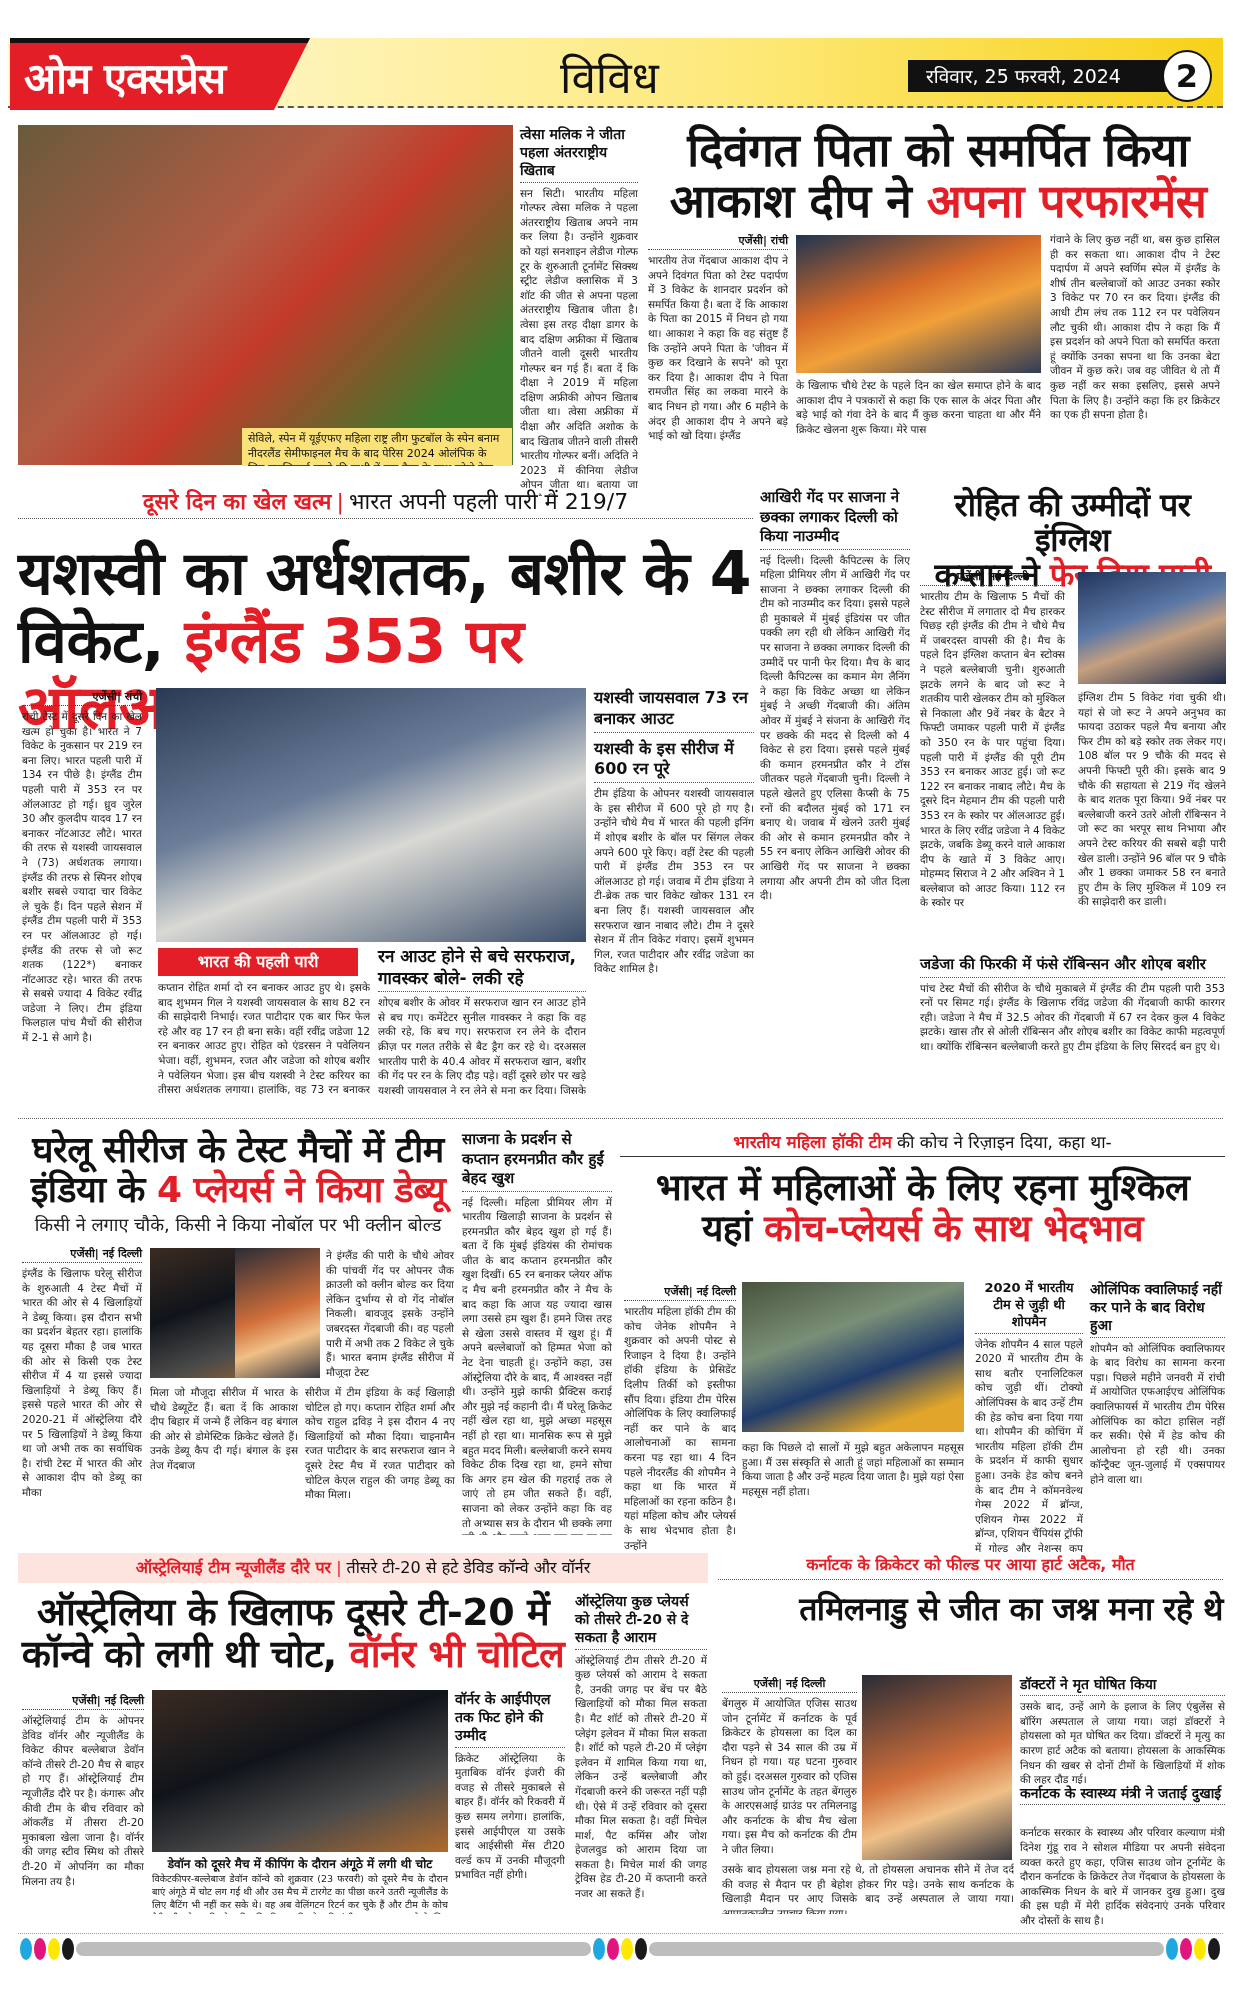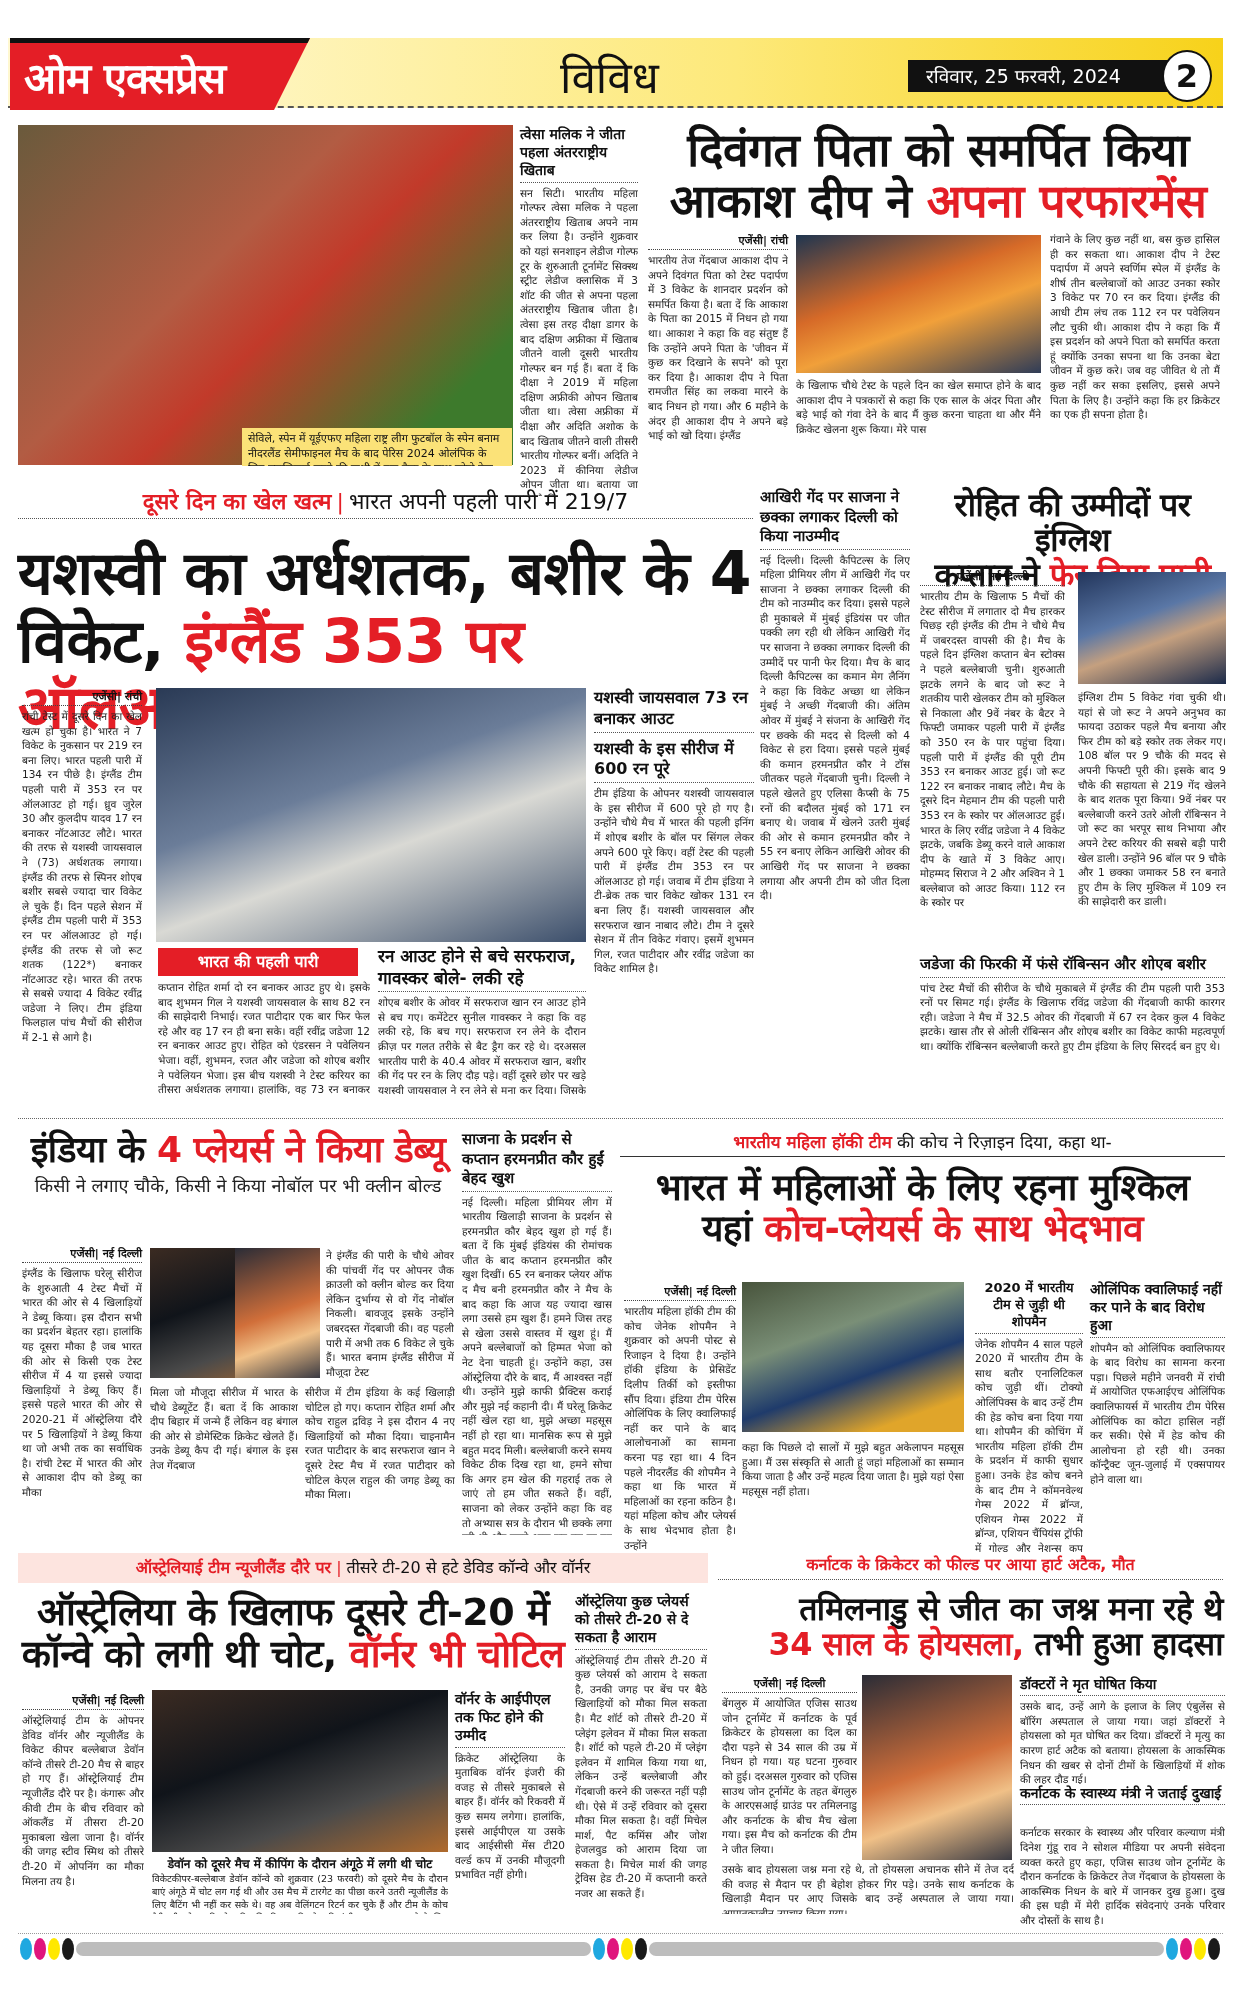--- a/index.html
+++ b/index.html
@@ -111,34 +111,35 @@
 </div>
 <div class="abs photo rohit" style="left:1078px;top:572px;width:148px;height:112px"></div>
 <div class="abs body" style="left:1078px;top:690px;width:148px;height:255px;overflow:hidden">इंग्लिश टीम 5 विकेट गंवा चुकी थी। यहां से जो रूट ने अपने अनुभव का फायदा उठाकर पहले मैच बनाया और फिर टीम को बड़े स्कोर तक लेकर गए। 108 बॉल पर 9 चौके की मदद से अपनी फिफ्टी पूरी की। इसके बाद 9 चौके की सहायता से 219 गेंद खेलने के बाद शतक पूरा किया। 9वें नंबर पर बल्लेबाजी करने उतरे ओली रॉबिन्सन ने जो रूट का भरपूर साथ निभाया और अपने टेस्ट करियर की सबसे बड़ी पारी खेल डाली। उन्होंने 96 बॉल पर 9 चौके और 1 छक्का जमाकर 58 रन बनाते हुए टीम के लिए मुश्किल में 109 रन की साझेदारी कर डाली।</div>
 <div class="abs" style="left:920px;top:955px;width:305px">
   <div class="sub" style="font-size:15px">जडेजा की फिरकी में फंसे रॉबिन्सन और शोएब बशीर</div>
   <div class="body" style="height:72px;overflow:hidden;margin-top:3px">पांच टेस्ट मैचों की सीरीज के चौथे मुकाबले में इंग्लैंड की टीम पहली पारी 353 रनों पर सिमट गई। इंग्लैंड के खिलाफ रविंद्र जडेजा की गेंदबाजी काफी कारगर रही। जडेजा ने मैच में 32.5 ओवर की गेंदबाजी में 67 रन देकर कुल 4 विकेट झटके। खास तौर से ओली रॉबिन्सन और शोएब बशीर का विकेट काफी महत्वपूर्ण था। क्योंकि रॉबिन्सन बल्लेबाजी करते हुए टीम इंडिया के लिए सिरदर्द बन हुए थे।</div>
 </div>
 
 <div class="abs rule" style="left:18px;top:1118px;width:1205px"></div>
 <div class="abs" style="left:18px;top:1130px;width:440px;text-align:center">
+  <div class="hl" style="font-size:36px">घरेलू सीरीज के टेस्ट मैचों में टीम</div>
   <div class="hl" style="font-size:36px">
     <span>इंडिया के</span>
     <span class="red">4 प्लेयर्स ने किया डेब्यू</span>
   </div>
   <div style="font-size:18px;margin-top:3px;color:#222">किसी ने लगाए चौके, किसी ने किया नोबॉल पर भी क्लीन बोल्ड</div>
 </div>
 <div class="abs" style="left:22px;top:1245px;width:120px">
   <div class="byline">एजेंसी| नई दिल्ली</div>
   <div class="body" style="height:285px;overflow:hidden">इंग्लैंड के खिलाफ घरेलू सीरीज के शुरुआती 4 टेस्ट मैचों में भारत की ओर से 4 खिलाड़ियों ने डेब्यू किया। इस दौरान सभी का प्रदर्शन बेहतर रहा। हालांकि यह दूसरा मौका है जब भारत की ओर से किसी एक टेस्ट सीरीज में 4 या इससे ज्यादा खिलाड़ियों ने डेब्यू किए हैं। इससे पहले भारत की ओर से 2020-21 में ऑस्ट्रेलिया दौरे पर 5 खिलाड़ियों ने डेब्यू किया था जो अभी तक का सर्वाधिक है। रांची टेस्ट में भारत की ओर से आकाश दीप को डेब्यू का मौका</div>
 </div>
 <div class="abs photo dark" style="left:150px;top:1248px;width:168px;height:130px"></div>
 <div class="abs photo blue" style="left:150px;top:1248px;width:168px;height:130px;opacity:0"></div>
 <div class="abs photo star" style="left:235px;top:1248px;width:85px;height:130px"></div>
-<div class="abs body" style="left:326px;top:1248px;width:128px;height:130px;overflow:hidden">ने इंग्लैंड की पारी के चौथे ओवर की पांचवीं गेंद पर ओपनर जैक क्राउली को क्लीन बोल्ड कर दिया लेकिन दुर्भाग्य से वो गेंद नोबॉल निकली। बावजूद इसके उन्होंने जबरदस्त गेंदबाजी की। वह पहली पारी में अभी तक 6 विकेट ले चुके हैं। भारत बनाम इंग्लैंड सीरीज में मौजूदा टेस्ट</div>
+<div class="abs body" style="left:326px;top:1248px;width:128px;height:130px;overflow:hidden">ने इंग्लैंड की पारी के चौथे ओवर की पांचवीं गेंद पर ओपनर जैक क्राउली को क्लीन बोल्ड कर दिया लेकिन दुर्भाग्य से वो गेंद नोबॉल निकली। बावजूद इसके उन्होंने जबरदस्त गेंदबाजी की। वह पहली पारी में अभी तक 2 विकेट ले चुके हैं। भारत बनाम इंग्लैंड सीरीज में मौजूदा टेस्ट</div>
 <div class="abs body" style="left:150px;top:1385px;width:148px;height:148px;overflow:hidden">मिला जो मौजूदा सीरीज में भारत के चौथे डेब्यूटेंट हैं। बता दें कि आकाश दीप बिहार में जन्मे हैं लेकिन वह बंगाल की ओर से डोमेस्टिक क्रिकेट खेलते हैं। उनके डेब्यू कैप दी गई। बंगाल के इस तेज गेंदबाज</div>
 <div class="abs body" style="left:305px;top:1385px;width:150px;height:148px;overflow:hidden">सीरीज में टीम इंडिया के कई खिलाड़ी चोटिल हो गए। कप्तान रोहित शर्मा और कोच राहुल द्रविड़ ने इस दौरान 4 नए खिलाड़ियों को मौका दिया। चाइनामैन रजत पाटीदार के बाद सरफराज खान ने दूसरे टेस्ट मैच में रजत पाटीदार को चोटिल केएल राहुल की जगह डेब्यू का मौका मिला।</div>
 
 <div class="abs" style="left:462px;top:1130px;width:150px">
   <div class="sub" style="font-size:15px">साजना के प्रदर्शन से कप्तान हरमनप्रीत कौर हुईं बेहद खुश</div>
   <div class="body" style="height:340px;overflow:hidden;margin-top:3px">नई दिल्ली। महिला प्रीमियर लीग में भारतीय खिलाड़ी साजना के प्रदर्शन से हरमनप्रीत कौर बेहद खुश हो गई हैं। बता दें कि मुंबई इंडियंस की रोमांचक जीत के बाद कप्तान हरमनप्रीत कौर खुश दिखीं। 65 रन बनाकर प्लेयर ऑफ द मैच बनी हरमनप्रीत कौर ने मैच के बाद कहा कि आज यह ज्यादा खास लगा उससे हम खुश हैं। हमने जिस तरह से खेला उससे वास्तव में खुश हूं। मैं अपने बल्लेबाजों को हिम्मत भेजा को नेट देना चाहती हूं। उन्होंने कहा, उस ऑस्ट्रेलिया दौरे के बाद, मैं आश्वस्त नहीं थी। उन्होंने मुझे काफी प्रैक्टिस कराई और मुझे नई कहानी दी। मैं घरेलू क्रिकेट नहीं खेल रहा था, मुझे अच्छा महसूस नहीं हो रहा था। मानसिक रूप से मुझे बहुत मदद मिली। बल्लेबाजी करने समय विकेट ठीक दिख रहा था, हमने सोचा कि अगर हम खेल की गहराई तक ले जाएं तो हम जीत सकते हैं। वहीं, साजना को लेकर उन्होंने कहा कि वह तो अभ्यास सत्र के दौरान भी छक्के लगा रही थी और उसने आज रात इस पर यह दिखाया।</div>
 </div>
 
 <div class="abs" style="left:620px;top:1130px;width:605px;border-bottom:1px solid #333;text-align:center;padding-bottom:3px">
   <span class="red" style="font-size:17px;font-weight:bold">भारतीय महिला हॉकी टीम</span>
@@ -193,24 +194,20 @@
   <div class="sub" style="font-size:14px">वॉर्नर के आईपीएल तक फिट होने की उम्मीद</div>
   <div class="body" style="height:150px;overflow:hidden;margin-top:3px">क्रिकेट ऑस्ट्रेलिया के मुताबिक वॉर्नर इंजरी की वजह से तीसरे मुकाबले से बाहर हैं। वॉर्नर को रिकवरी में कुछ समय लगेगा। हालांकि, इससे आईपीएल या उसके बाद आईसीसी मेंस टी20 वर्ल्ड कप में उनकी मौजूदगी प्रभावित नहीं होगी।</div>
 </div>
 <div class="abs" style="left:575px;top:1592px;width:132px">
   <div class="sub" style="font-size:14px">ऑस्ट्रेलिया कुछ प्लेयर्स को तीसरे टी-20 से दे सकता है आराम</div>
   <div class="body" style="height:255px;overflow:hidden;margin-top:3px">ऑस्ट्रेलियाई टीम तीसरे टी-20 में कुछ प्लेयर्स को आराम दे सकता है, उनकी जगह पर बेंच पर बैठे खिलाड़ियों को मौका मिल सकता है। मैट शॉर्ट को तीसरे टी-20 में प्लेइंग इलेवन में मौका मिल सकता है। शॉर्ट को पहले टी-20 में प्लेइंग इलेवन में शामिल किया गया था, लेकिन उन्हें बल्लेबाजी और गेंदबाजी करने की जरूरत नहीं पड़ी थी। ऐसे में उन्हें रविवार को दूसरा मौका मिल सकता है। वहीं मिचेल मार्श, पैट कमिंस और जोश हेजलवुड को आराम दिया जा सकता है। मिचेल मार्श की जगह ट्रेविस हेड टी-20 में कप्तानी करते नजर आ सकते हैं।</div>
 </div>
 
 <div class="abs" style="left:718px;top:1592px;width:505px;text-align:right">
   <div class="hl" style="font-size:32px">तमिलनाडु से जीत का जश्न मना रहे थे</div>
-  <div class="hl" style="font-size:32px">
-    <span class="red">34 साल के होयसला,</span>
-    <span>तभी हुआ हादसा</span>
-  </div>
 </div>
 <div class="abs" style="left:722px;top:1675px;width:135px">
   <div class="byline" style="text-align:center">एजेंसी| नई दिल्ली</div>
   <div class="body" style="height:200px;overflow:hidden">बेंगलुरु में आयोजित एजिस साउथ जोन टूर्नामेंट में कर्नाटक के पूर्व क्रिकेटर के होयसला का दिल का दौरा पड़ने से 34 साल की उम्र में निधन हो गया। यह घटना गुरुवार को हुई। दरअसल गुरुवार को एजिस साउथ जोन टूर्नामेंट के तहत बेंगलुरु के आरएसआई ग्राउंड पर तमिलनाडु और कर्नाटक के बीच मैच खेला गया। इस मैच को कर्नाटक की टीम ने जीत लिया।</div>
 </div>
 <div class="abs photo star" style="left:862px;top:1675px;width:150px;height:185px"></div>
 <div class="abs body" style="left:722px;top:1862px;width:292px;height:52px;overflow:hidden">उसके बाद होयसला जश्न मना रहे थे, तो होयसला अचानक सीने में तेज दर्द की वजह से मैदान पर ही बेहोश होकर गिर पड़े। उनके साथ कर्नाटक के खिलाड़ी मैदान पर आए जिसके बाद उन्हें अस्पताल ले जाया गया। आपातकालीन उपचार किया गया।</div>
 <div class="abs" style="left:1020px;top:1675px;width:205px">
   <div class="sub" style="font-size:14px">डॉक्टरों ने मृत घोषित किया</div>
   <div class="body" style="height:85px;overflow:hidden;margin-top:3px">उसके बाद, उन्हें आगे के इलाज के लिए एंबुलेंस से बॉरिंग अस्पताल ले जाया गया। जहां डॉक्टरों ने होयसला को मृत घोषित कर दिया। डॉक्टरों ने मृत्यु का कारण हार्ट अटैक को बताया। होयसला के आकस्मिक निधन की खबर से दोनों टीमों के खिलाड़ियों में शोक की लहर दौड़ गई।</div>

